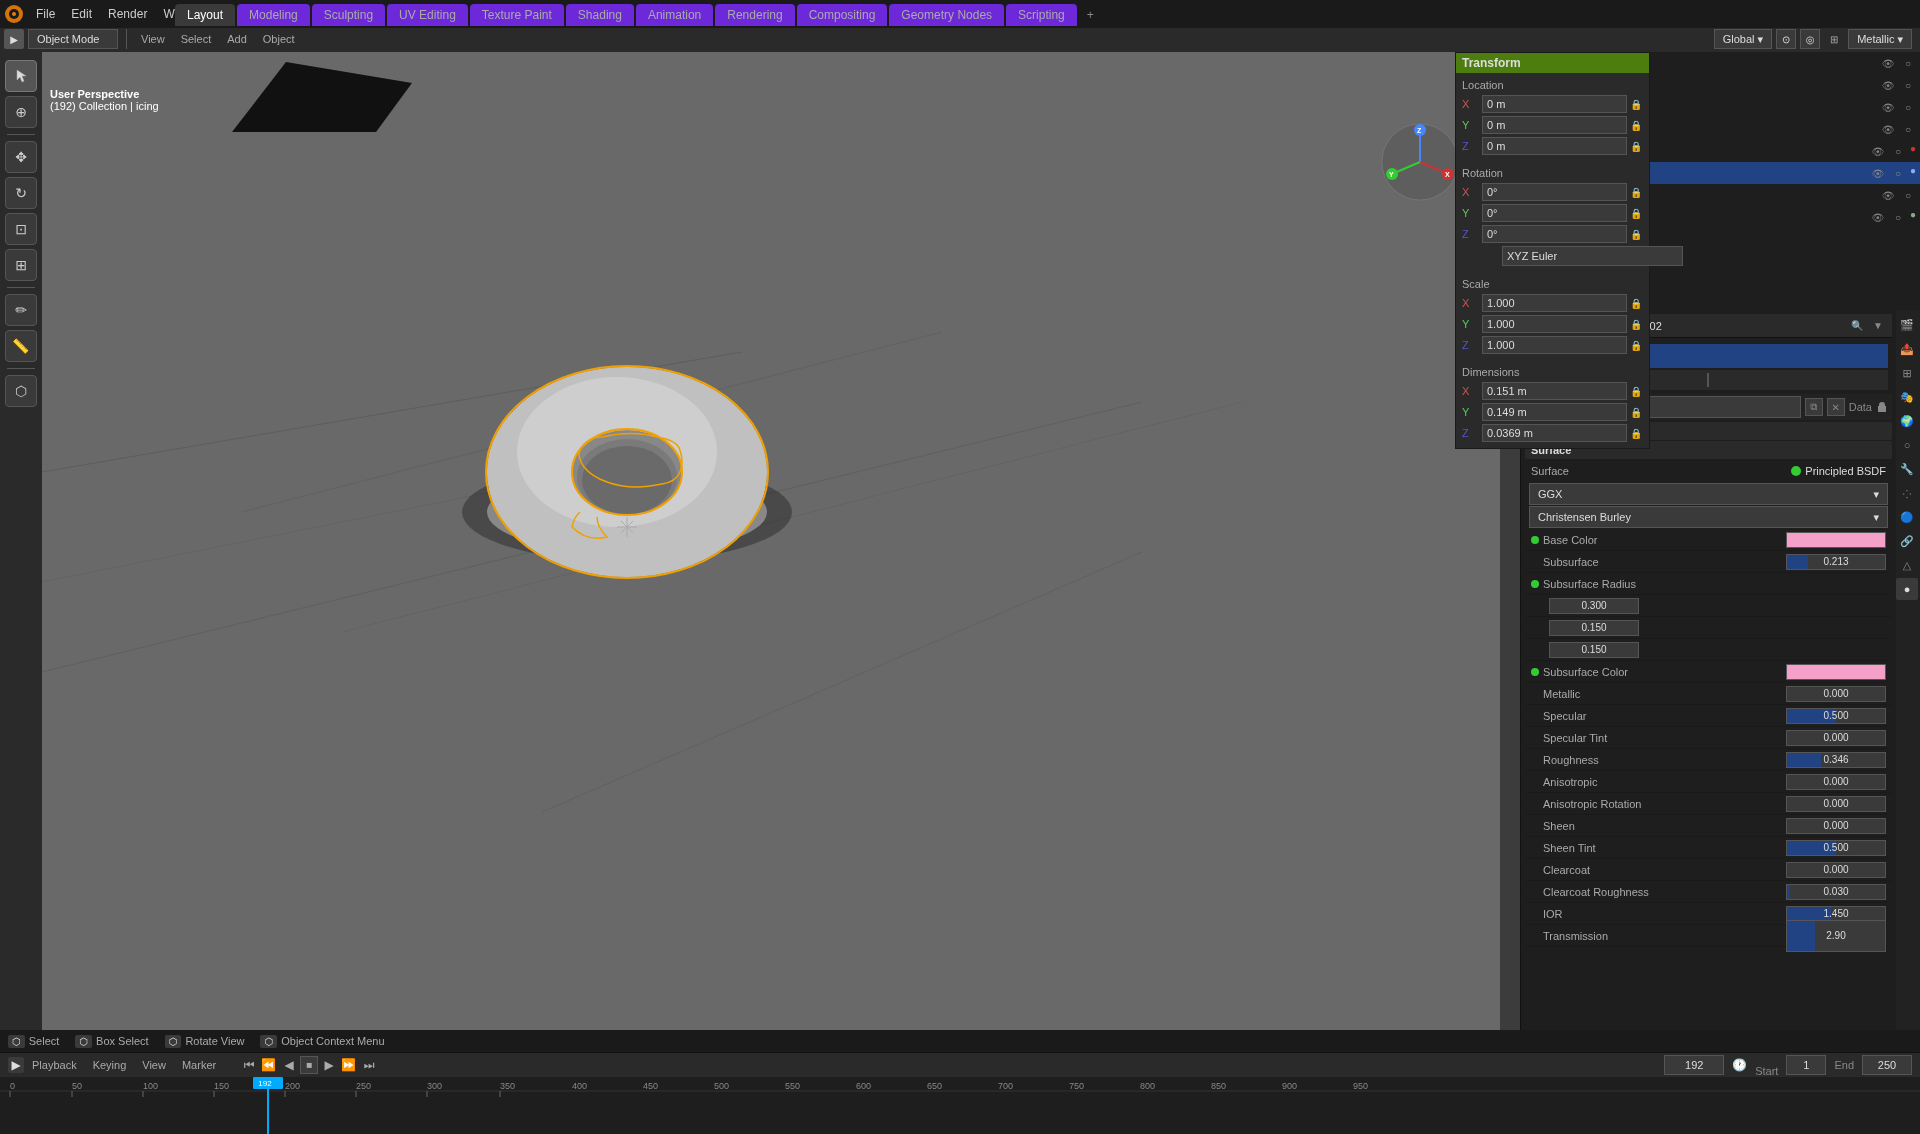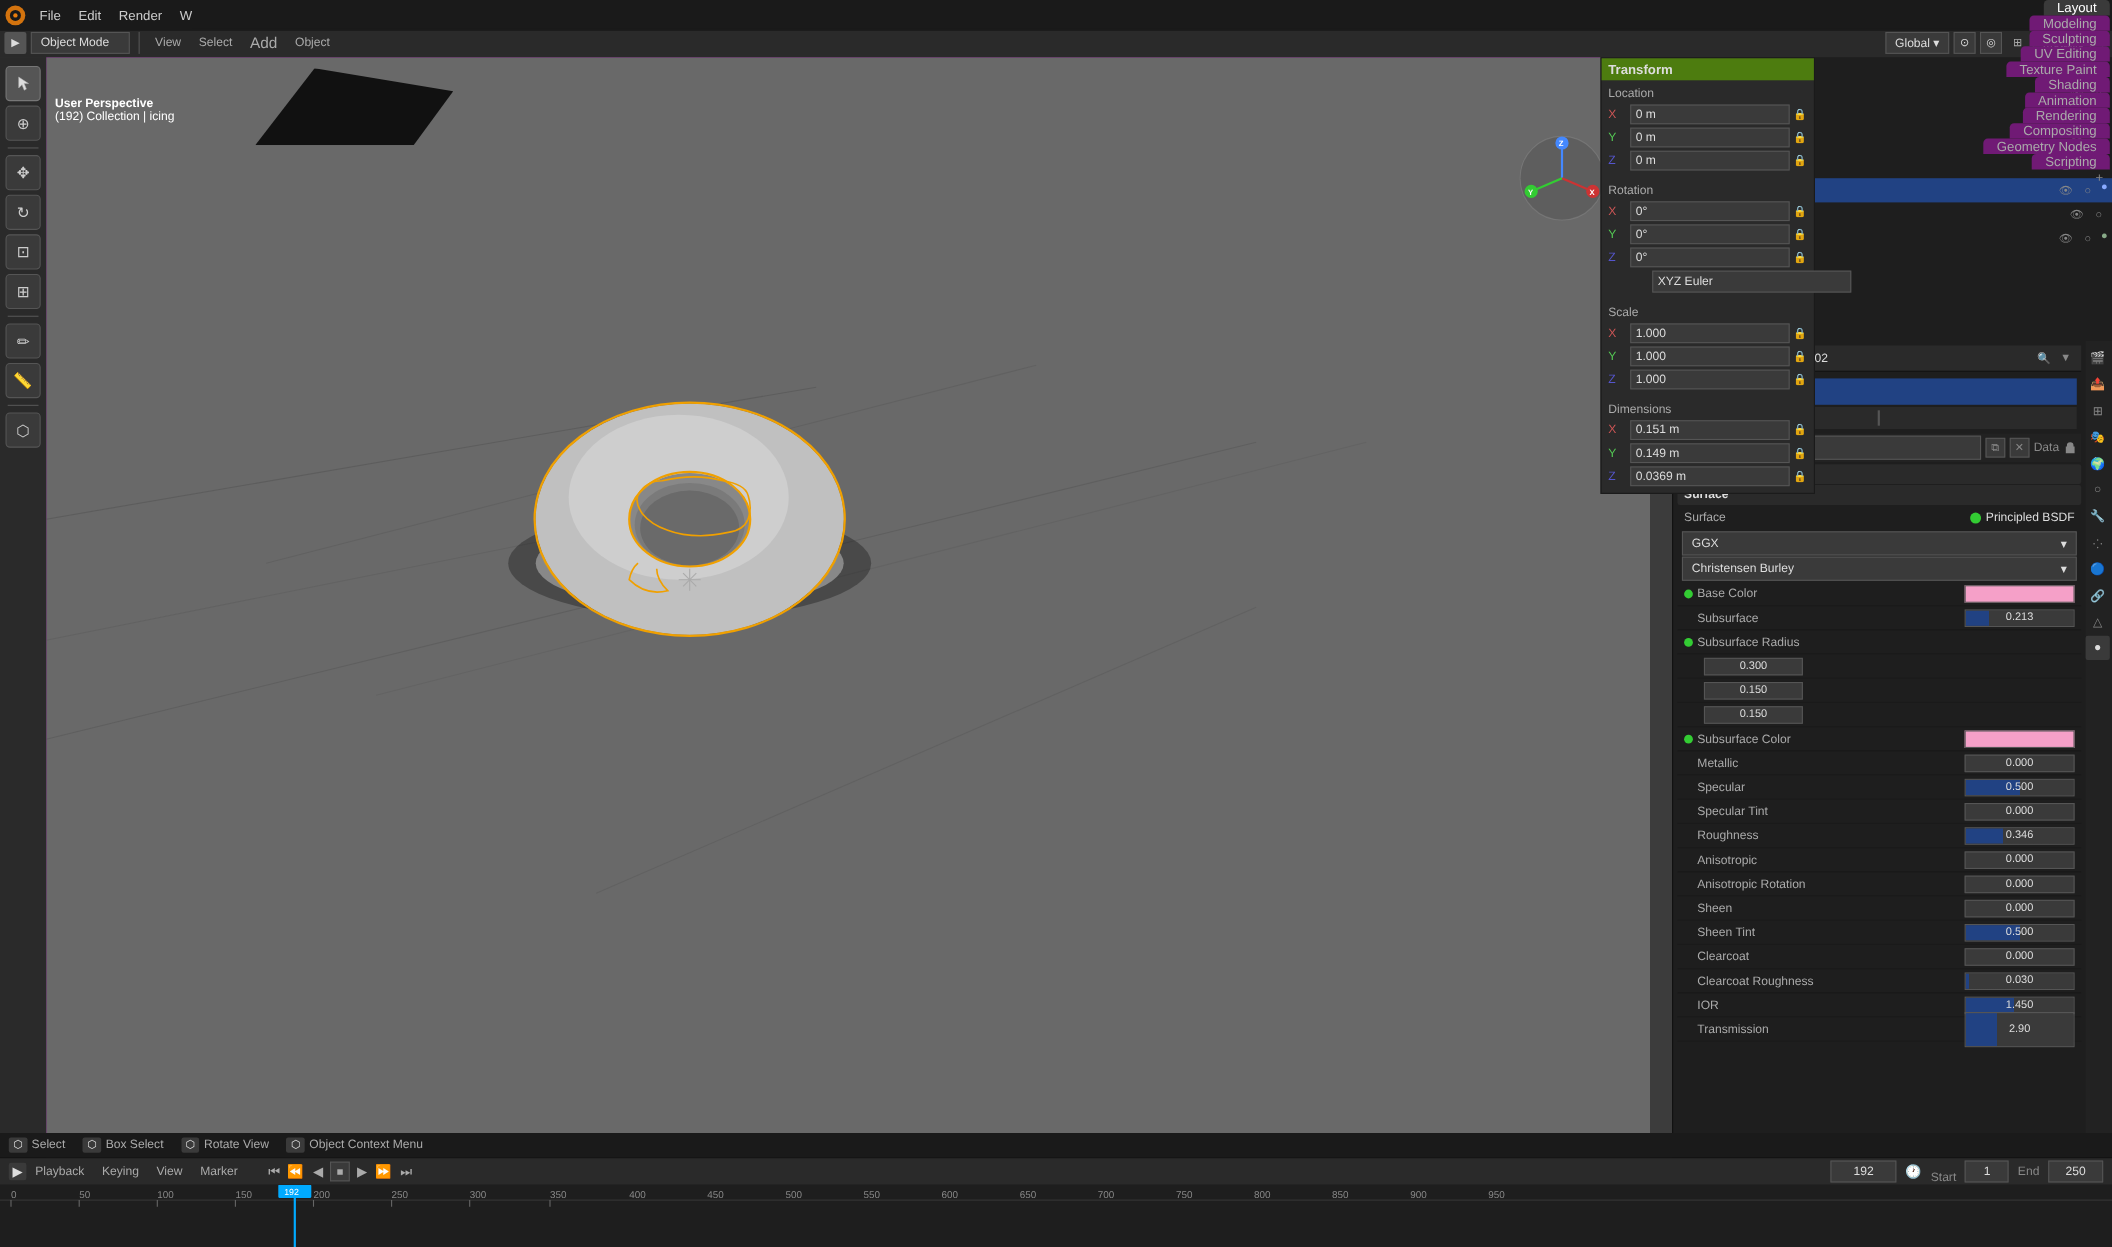--- a/index.html
+++ b/index.html
@@ -53,28 +53,27 @@
     .workspace-tabs {
       position: absolute;
       top: 0;
       left: 180px;
       right: 0;
       height: 26px;
       background: #1a1a1a;
       display: flex;
       align-items: flex-end;
       z-index: 101;
-      flex-direction: column;
     }
     .workspace-tab {
       padding: 0 12px;
       height: 22px;
       display: flex;
       align-items: center;
-      background: #701a75;
+      background: #6d28d9;
       border-radius: 4px 4px 0 0;
       color: #aaa;
       font-size: 12px;
       cursor: pointer;
       margin-right: 2px;
     }
     .workspace-tab.active {
       background: #3a3a3a;
       color: #fff;
     }
@@ -450,21 +449,21 @@
   <div style="padding:0 8px;height:22px;display:flex;align-items:center;color:#888;cursor:pointer;">+</div>
 </div>
 
 <div class="header-row">
   <div style="display:flex;align-items:center;gap:4px;padding:0 4px;">
     <div style="width:20px;height:20px;background:#555;border-radius:2px;display:flex;align-items:center;justify-content:center;font-size:10px;cursor:pointer;">▶</div>
     <div style="background:#3a3a3a;border:1px solid #555;padding:0 8px;height:20px;display:flex;align-items:center;font-size:11px;color:#ddd;cursor:pointer;min-width:90px;">Object Mode</div>
     <div style="width:1px;height:20px;background:#555;margin:0 4px;"></div>
     <div style="font-size:11px;color:#aaa;cursor:pointer;padding:0 6px;height:20px;display:flex;align-items:center;">View</div>
     <div style="font-size:11px;color:#aaa;cursor:pointer;padding:0 6px;height:20px;display:flex;align-items:center;">Select</div>
-    <div style="font-size:14px;color:#aaa;cursor:pointer;padding:0 6px;height:20px;display:flex;align-items:center;">Add</div>
+    <div style="font-size:11px;color:#aaa;cursor:pointer;padding:0 6px;height:20px;display:flex;align-items:center;">Add</div>
     <div style="font-size:11px;color:#aaa;cursor:pointer;padding:0 6px;height:20px;display:flex;align-items:center;">Object</div>
   </div>
   <div style="margin-left:auto;display:flex;align-items:center;gap:4px;padding-right:8px;">
     <div style="background:#3a3a3a;border:1px solid #555;padding:0 8px;height:20px;display:flex;align-items:center;font-size:11px;color:#ddd;cursor:pointer;">Global ▾</div>
     <div style="width:20px;height:20px;background:#3a3a3a;border:1px solid #555;display:flex;align-items:center;justify-content:center;cursor:pointer;font-size:10px;">⊙</div>
     <div style="width:20px;height:20px;background:#3a3a3a;border:1px solid #555;display:flex;align-items:center;justify-content:center;cursor:pointer;font-size:10px;">◎</div>
     <div style="width:20px;height:20px;display:flex;align-items:center;justify-content:center;cursor:pointer;font-size:10px;color:#aaa;">⊞</div>
     <div style="background:#3a3a3a;border:1px solid #555;padding:0 8px;height:20px;display:flex;align-items:center;font-size:11px;color:#ddd;cursor:pointer;">Metallic ▾</div>
   </div>
 </div>

